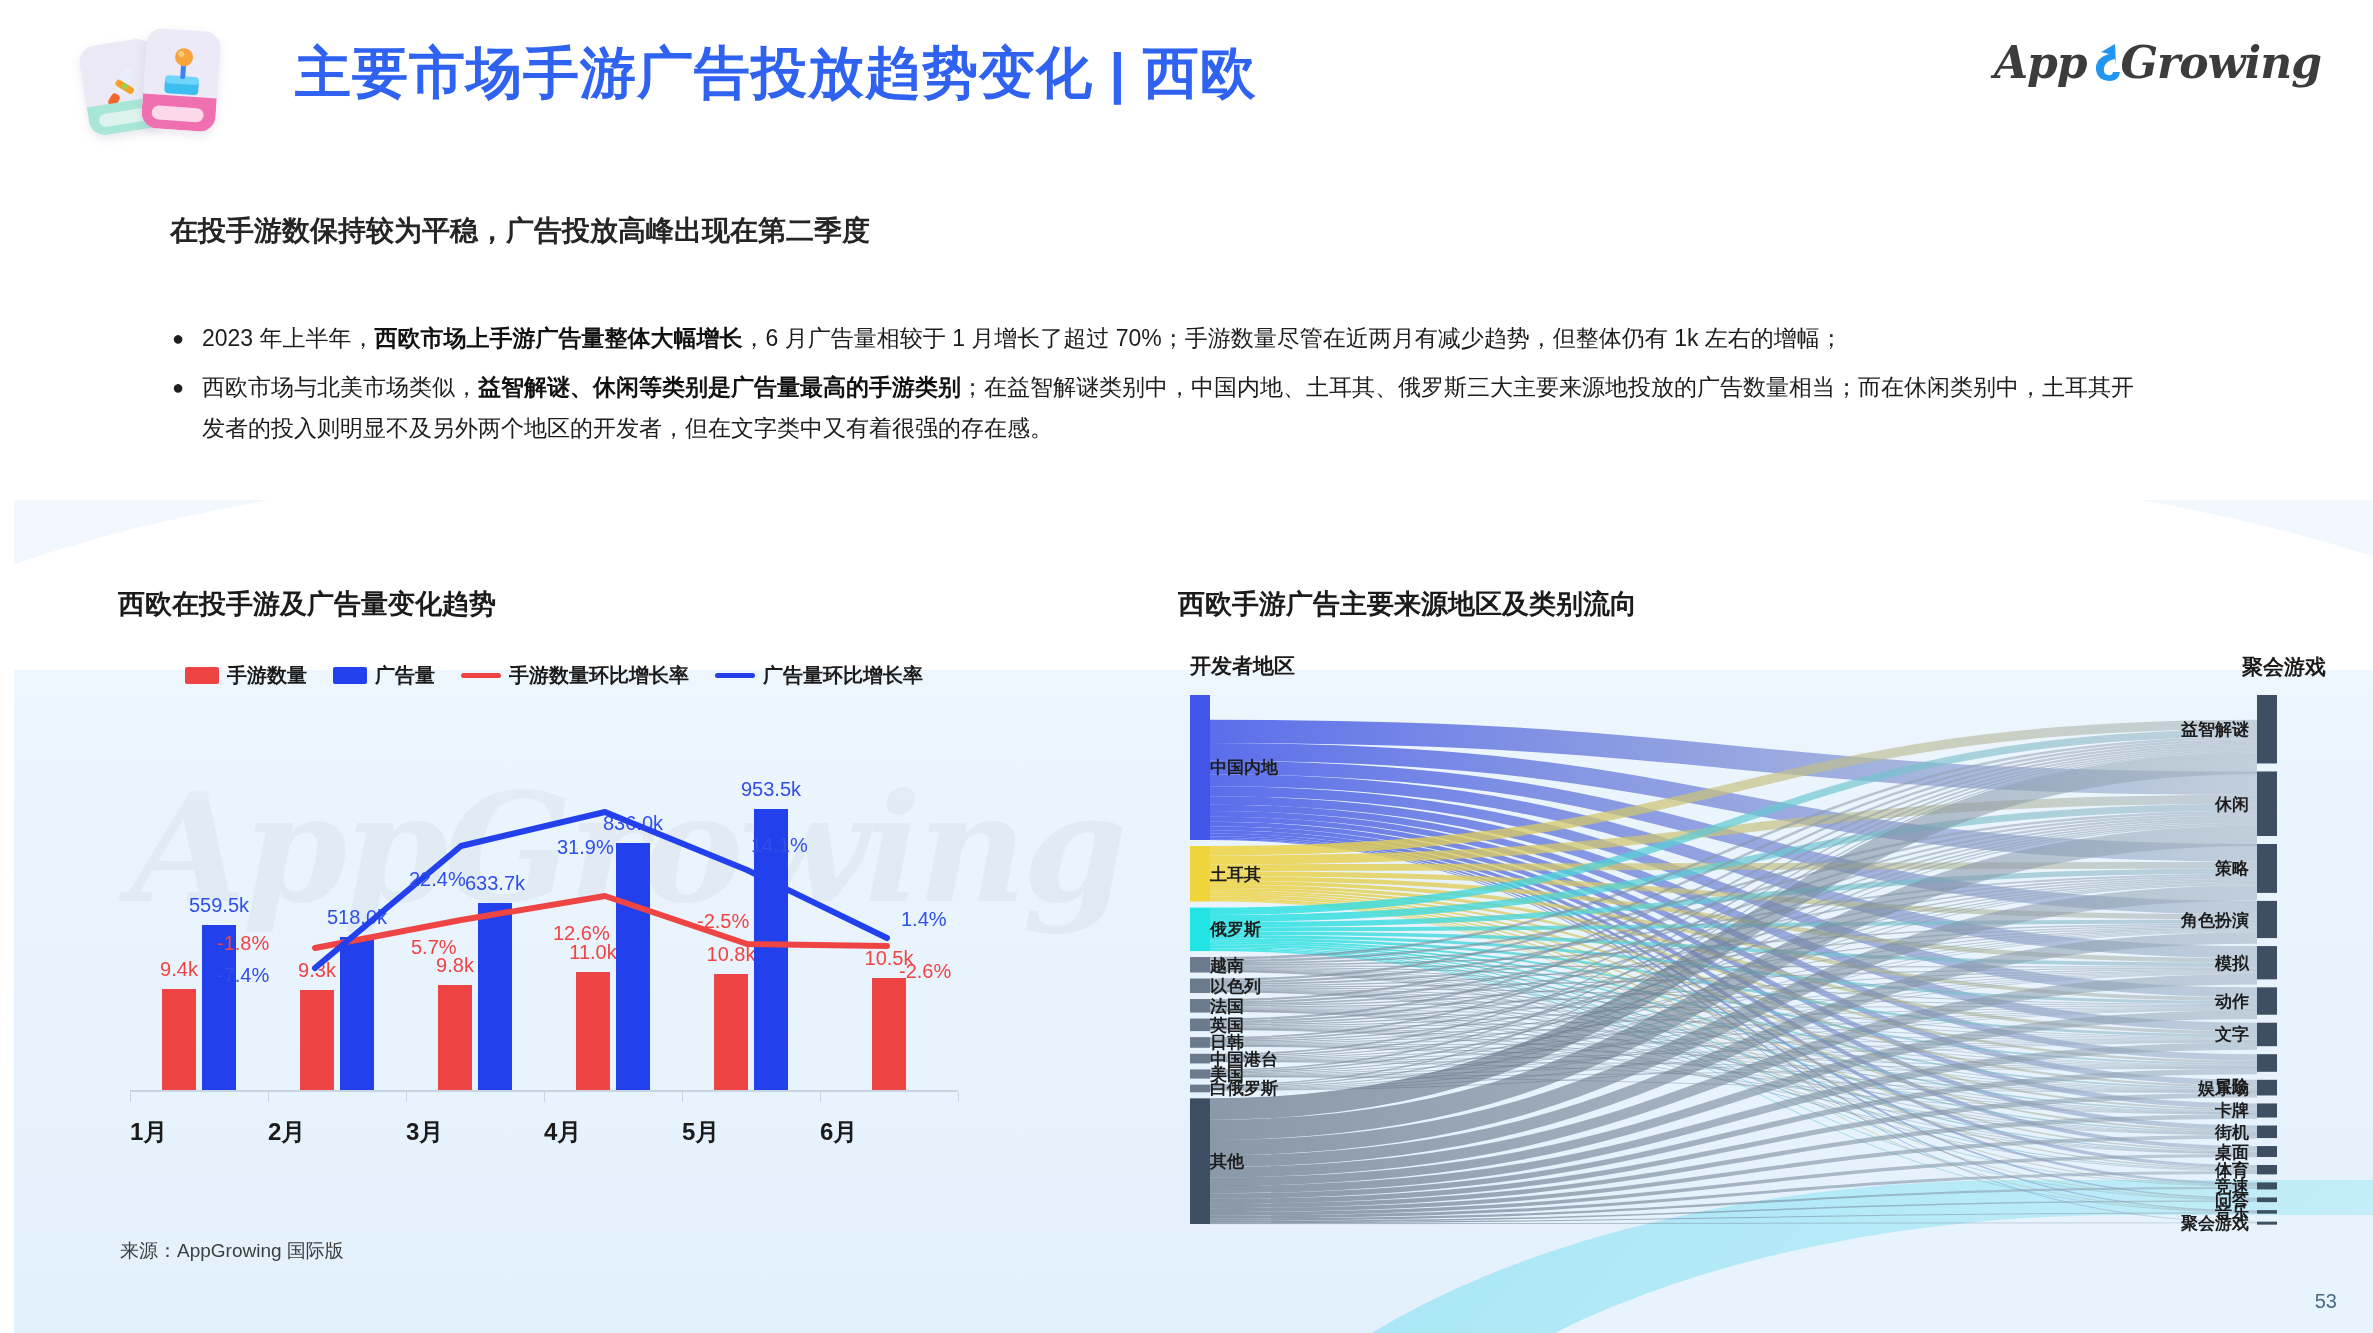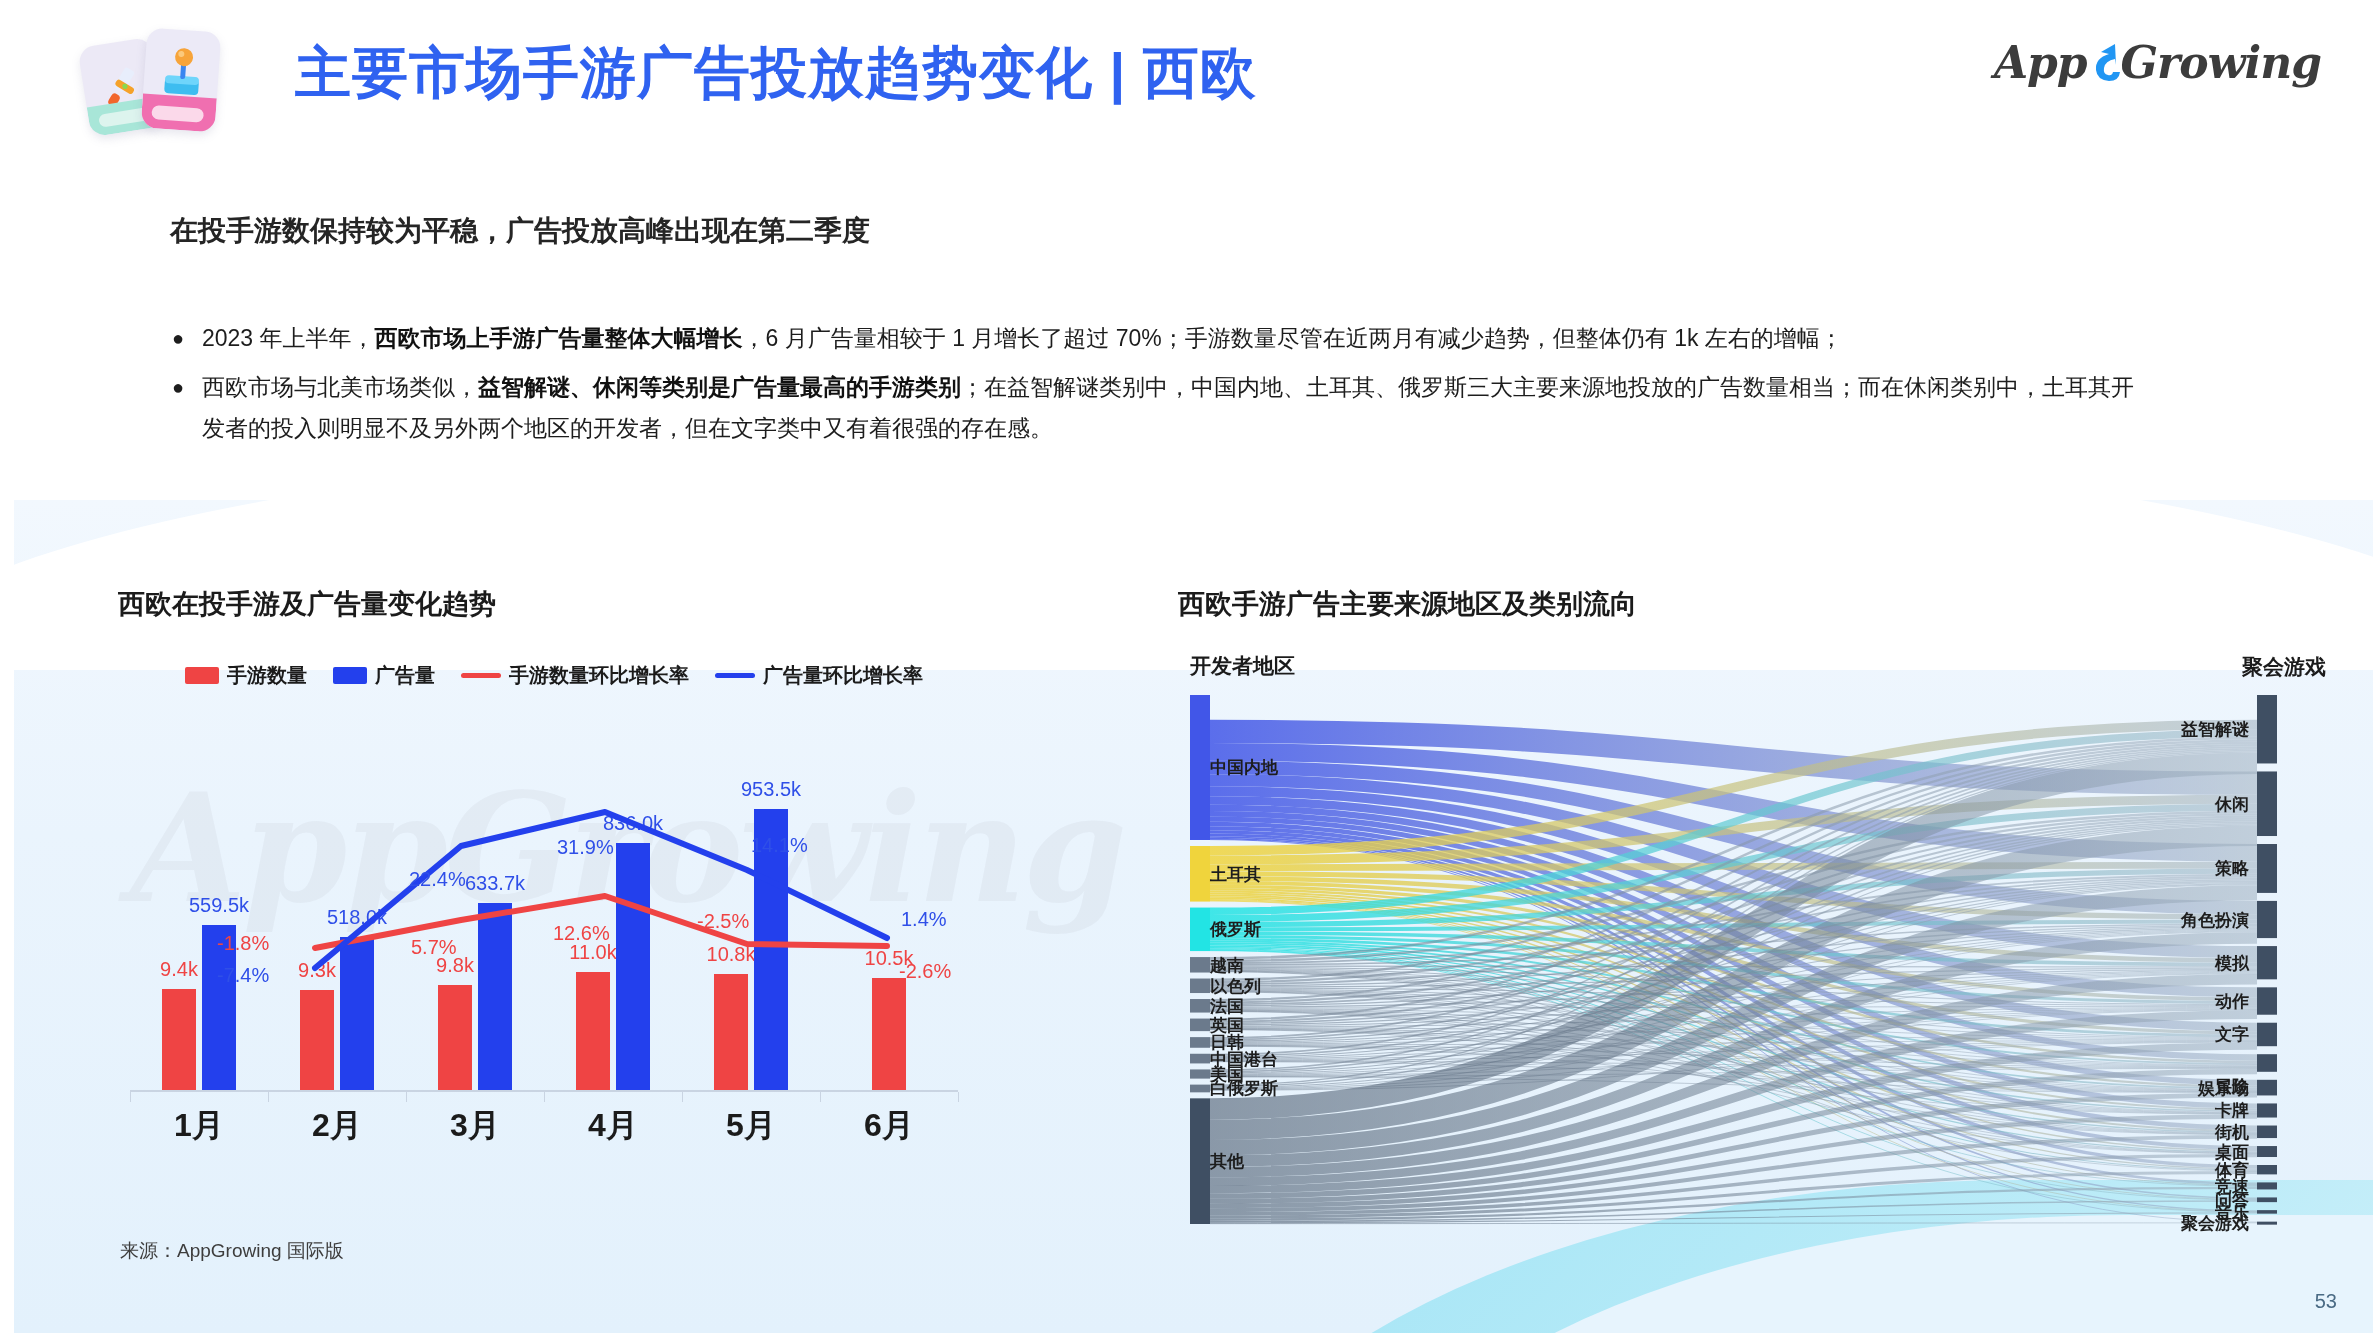--- a/index.html
+++ b/index.html
@@ -107,21 +107,21 @@
   .bars { position: absolute; left: 20px; right: 92px; bottom: 70px; height: 330px; display: flex; }
   .bar-group { flex: 1; display: flex; align-items: flex-end; justify-content: center; gap: 6px; position: relative; }
   .bar { width: 34px; position: relative; }
   .bar.red { background: #ef4444; }
   .bar.blue { background: #2340ed; }
   .bar-lab { position: absolute; left: 50%; transform: translateX(-50%); bottom: 100%;
              margin-bottom: 8px; font-size: 20px; white-space: nowrap; }
   .bar-lab.red { color: #ef4444; }
   .bar-lab.blue { color: #2f4fe8; }
   .xlabels { position: absolute; left: 20px; right: 92px; bottom: 12px; display: flex; }
-  .xlab { flex: 1; text-align: center; font-size: 32px; font-weight: 700; color: #1b1b1b; }
+  .xlab { flex: 1; font-size: 24px; font-weight: 700; color: #1b1b1b; }
 
   .linesvg { position: absolute; left: 0; top: 0; width: 940px; height: 440px; pointer-events: none; }
   .ptlab { position: absolute; font-size: 20px; white-space: nowrap; }
   .ptlab.red { color: #ef4444; }
   .ptlab.blue { color: #2f4fe8; }
 
   .source { position: absolute; left: 120px; top: 1238px; font-size: 19px; color: #3d3d3d; }
 
   
   .wm { position: absolute; left: 130px; top: 760px; font-family: "DejaVu Serif", serif;

